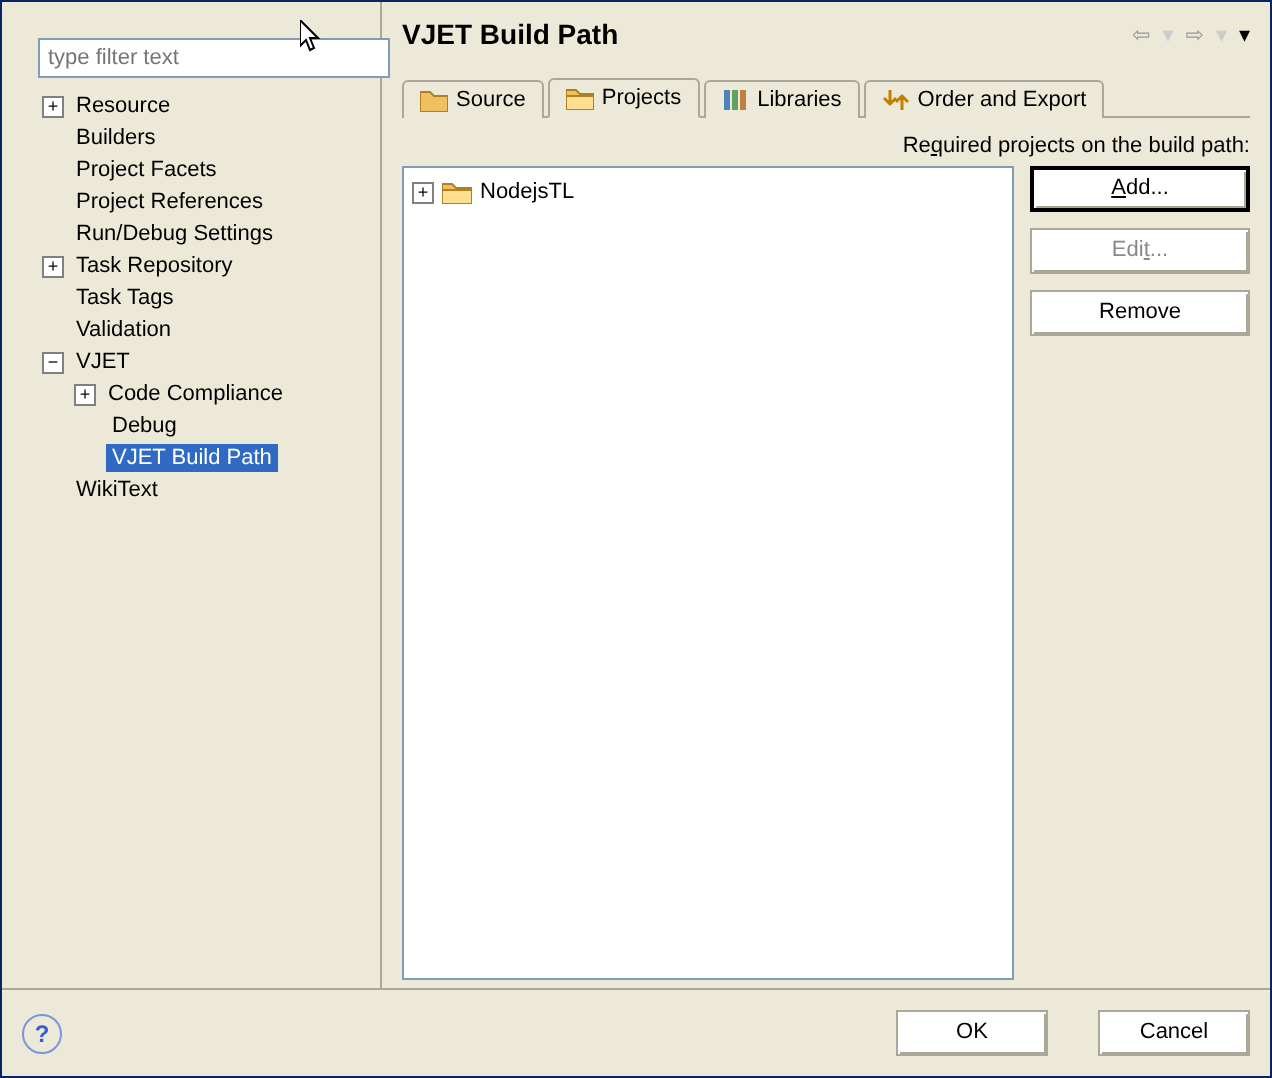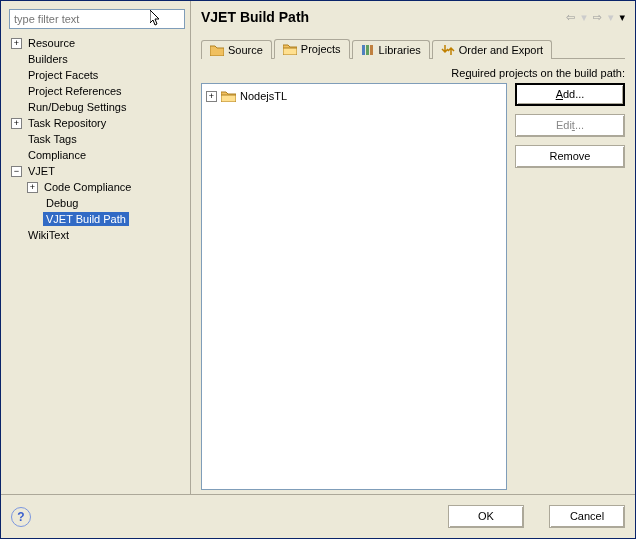--- a/index.html
+++ b/index.html
@@ -4,21 +4,21 @@
 <style>
 * { box-sizing: border-box; margin: 0; padding: 0; font-family: "Tahoma", "Segoe UI", sans-serif; font-size: 11px; }
 html, body { width: 636px; height: 539px; overflow: hidden; background: #ece9d8; }
 .window { width: 636px; height: 539px; display: flex; flex-direction: column; border: 1px solid #0a246a; }
 .titlebar { height: 20px; background: linear-gradient(to right, #0a246a, #a6caf0); color: #fff; display: flex; align-items: center; padding: 0 2px; }
 .titlebar .title-icon { width: 14px; height: 14px; margin-right: 4px; display: inline-block; }
 .titlebar .title-text { font-weight: bold; flex: 1; }
 .titlebar .win-btns { display: flex; gap: 0; }
 .titlebar .win-btn { width: 16px; height: 14px; background: #d4d0c8; border: 1px solid #fff; border-right-color: #404040; border-bottom-color:#404040; font-size: 9px; line-height: 10px; text-align: center; color: #000; cursor: default; }
 .body-area { flex: 1; display: flex; background: #ece9d8; }
-.left-pane { width: 190px; border-right: 1px solid #aca899; padding: 8px; display: flex; flex-direction: column; }
+.left-pane { width: 190px; border-right: 1px solid #aca899; padding: 18px; display: flex; flex-direction: column; }
 .filter-box { width: 176px; height: 20px; border: 1px solid #7f9db9; background: #fff; padding: 2px 4px; color: #888; }
 .tree { margin-top: 6px; flex: 1; overflow: auto; color: #000; user-select: none; }
 .tree-row { display: flex; align-items: center; height: 16px; padding-left: 2px; white-space: nowrap; }
 .tree-toggle { width: 11px; height: 11px; border: 1px solid #808080; background: #fff; font-size: 9px; line-height: 9px; text-align: center; margin-right: 3px; color: #000; cursor: default; }
 .tree-spacer { width: 14px; display: inline-block; }
 .tree-label { padding: 1px 3px; cursor: default; }
 .tree-label.selected { background: #316ac5; color: #fff; }
 .indent-1 { padding-left: 18px; }
 .indent-2 { padding-left: 34px; }
 .right-pane { flex: 1; display: flex; flex-direction: column; padding: 8px 10px 4px 10px; }
@@ -81,21 +81,21 @@
         <div class="tree-row">
             <span class="tree-toggle">+</span>
             <span class="tree-label">Task Repository</span>
           </div>
         <div class="tree-row">
             <span class="tree-spacer"></span>
             <span class="tree-label">Task Tags</span>
           </div>
         <div class="tree-row">
             <span class="tree-spacer"></span>
-            <span class="tree-label">Compliance</span>
+            <span class="tree-label">Validation</span>
           </div>
         <div class="tree-row">
             <span class="tree-toggle">−</span>
             <span class="tree-label">VJET</span>
           </div>
         <div class="tree-row indent-1">
             <span class="tree-toggle">+</span>
             <span class="tree-label">Code Compliance</span>
           </div>
         <div class="tree-row indent-2">

